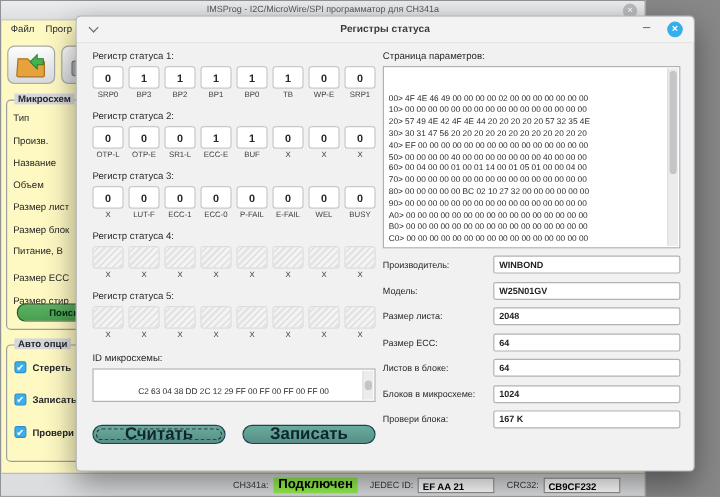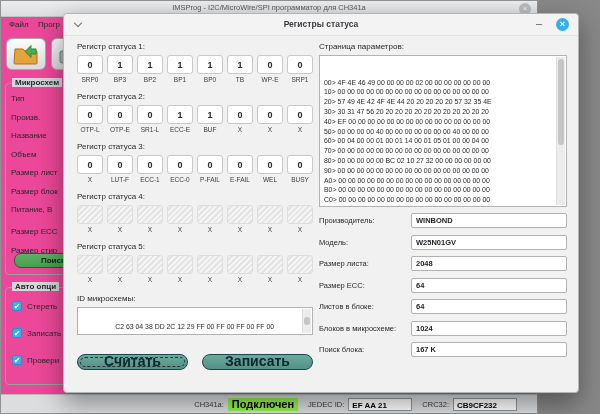--- a/index.html
+++ b/index.html
@@ -1,18 +1,18 @@
 <!DOCTYPE html>
 <html><head>
 <meta charset="utf-8">
 <style>
   * { margin:0; padding:0; box-sizing:border-box; font-family:"Liberation Sans", sans-serif; }
   html,body { width:600px; height:414px; overflow:hidden; background:#888; }
   .main-window { position:absolute; left:0; top:0; width:538px; height:414px;
-    background:#ec4899; border:1px solid #8f9396; }
+    background:#fef9c3; border:1px solid #8f9396; }
   
   .win-titlebar { position:absolute; left:0; top:0; right:0; height:16px;
     background:linear-gradient(#ededee,#dcdee0); border-bottom:1px solid #c2c4c6; }
   .win-title { position:absolute; left:0; right:0; top:2px; text-align:center;
     font-size:7.5px; color:#55585c; }
   .win-close { position:absolute; right:6px; top:2px; width:12px; height:12px; border-radius:50%;
     background:#b9bcbe; color:#fff; font-size:8px; line-height:12px; text-align:center; cursor:default; }
   
   .menubar { position:absolute; left:0; top:17px; height:16px; right:0; }
   .menu-item { position:absolute; top:2px; font-size:8px; color:#26282b; }
@@ -24,21 +24,21 @@
   .group-title { position:absolute; top:-6px; left:6px; background:#d5d7da; padding:0 3px;
     font-size:8px; font-weight:bold; color:#26282b; white-space:nowrap; }
   .chip-label { font-size:8px; color:#26282b; margin:0 0 9.5px 5px; white-space:nowrap; }
   .gap-extra { margin-top:13px; }
   .search-btn { position:absolute; left:8px; bottom:6px; width:78px; height:15px;
     background:linear-gradient(#5cb163,#47a04f); border:1px solid #23622c; border-radius:7px;
     font-size:8px; font-weight:bold; color:#0c2a10; text-align:center; line-height:13px; }
   .auto-row { display:flex; align-items:center; margin:0 0 17px 6px; }
   .cbx { width:10px; height:10px; background:#3daee9; border:1px solid #2a91c8; border-radius:2px;
     color:#fff; font-size:8px; line-height:9px; text-align:center; margin-right:5px; }
-  .cbx-label { font-size:8px; color:#26282b; white-space:nowrap; }
+  .cbx-label { font-size:8px; color:#26282b; white-space:nowrap;font-weight:bold; }
   
   .statusbar { position:absolute; left:0; bottom:0; right:0; height:19px; background:#dbdddf;
     border-top:1px solid #b9bcbe; display:flex; align-items:center; justify-content:flex-end;
     padding-right:20px; gap:4px; }
   .sb-label { font-size:7.5px; color:#37393c; }
   .sb-badge { background:#94f24c; font-size:11px; font-weight:bold; color:#000;
     padding:1px 4px; min-width:68px; height:13px; line-height:11px; }
   .sb-box { background:#fff; border:1px solid #8f9396; font-size:8px; font-weight:bold; color:#000;
     height:13px; line-height:11px; padding:1px 3px; min-width:64px; }
   
@@ -387,20 +387,20 @@
           </div>
           <div class="field-row">
             <div class="field-label">Листов в блоке:</div>
             <div class="field-value">64</div>
           </div>
           <div class="field-row">
             <div class="field-label">Блоков в микросхеме:</div>
             <div class="field-value">1024</div>
           </div>
           <div class="field-row">
-            <div class="field-label">Поиск блока:</div>
+            <div class="field-label">Провери блока:</div>
             <div class="field-value">167 K</div>
           </div>
         </div>
     </div>
   </div>
 
 </div>
 
 </body></html>

